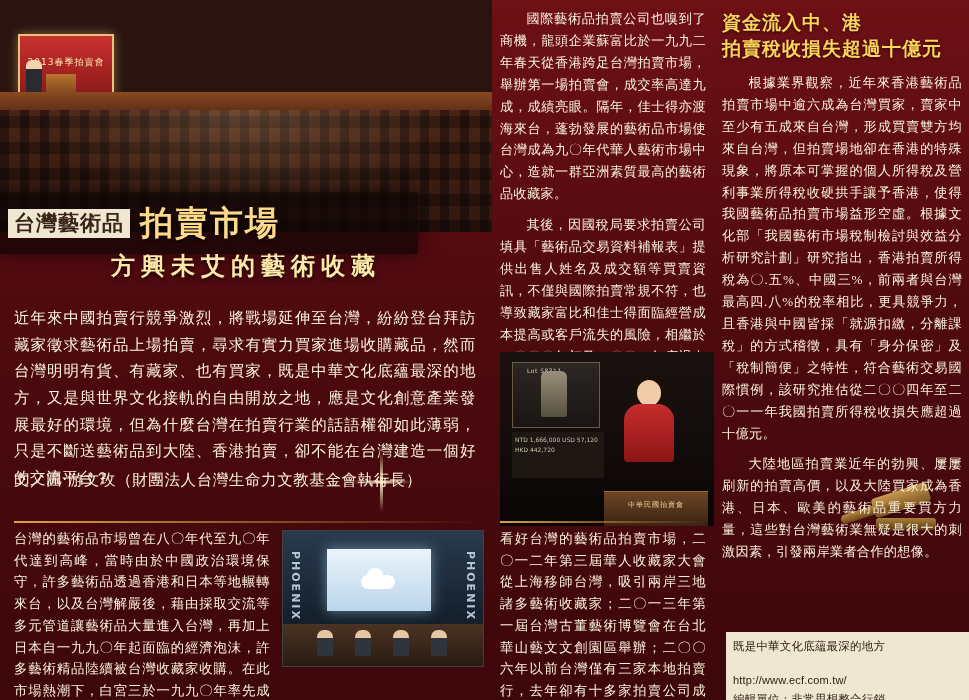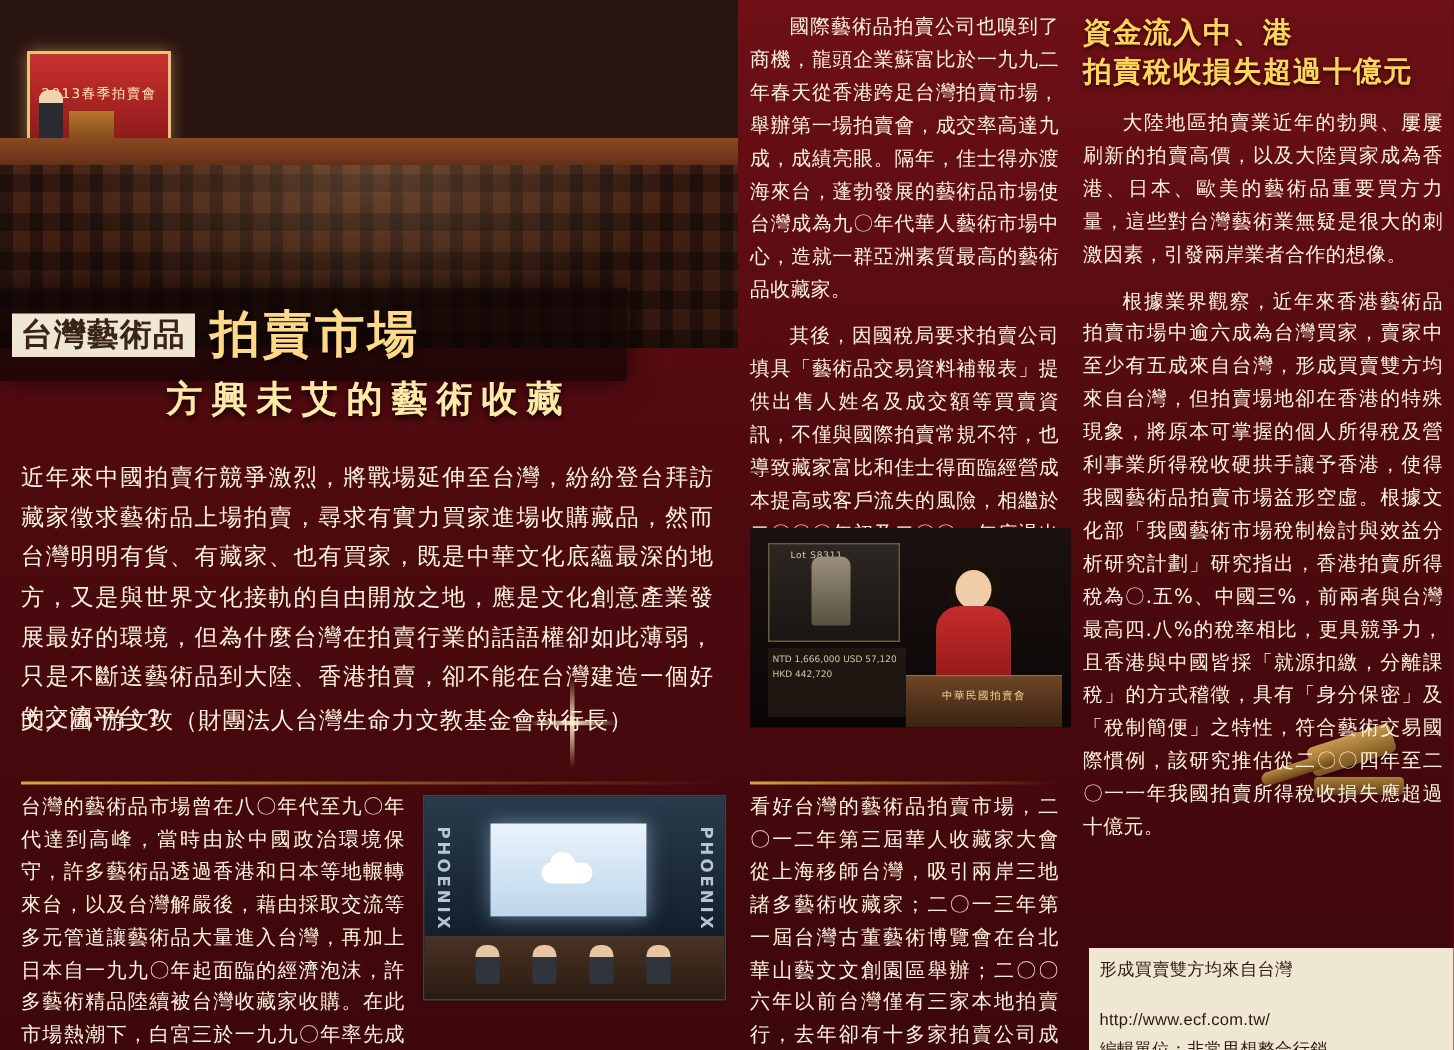--- a/index.html
+++ b/index.html
@@ -162,21 +162,21 @@
   
   .col-mid{
     position:absolute;left:492px;top:0;width:222px;height:700px;
   }
   .mid-text{
     position:absolute;left:8px;top:8px;width:206px;
     color:#fdf2dd;font-size:13.2px;line-height:1.66;letter-spacing:.3px;text-align:justify;
   }
   .mid-text p{margin:0 0 9px 0;text-indent:2em;}
   .mid-photo{
-    position:absolute;left:500px;top:352px;width:214px;height:133px;
+    position:absolute;left:500px;top:352px;width:214px;height:174px;
     background:#120a0a;overflow:hidden;
   }
   .mid-photo .bg{
     position:absolute;inset:0;background:linear-gradient(180deg,#1b1210,#0a0606);
   }
   .mid-photo .slide{
     position:absolute;left:12px;top:10px;width:86px;height:64px;
     background:linear-gradient(180deg,#2c2723,#191512);
     border:1px solid #6b5b44;
   }
@@ -242,21 +242,21 @@
     background:linear-gradient(180deg,#b9893f,#6b4619);
     transform:rotate(-18deg);
   }
   .gavel .block{
     position:absolute;left:44px;top:30px;width:60px;height:12px;border-radius:3px;
     background:linear-gradient(180deg,#a8考,#5d3c15);
     background:linear-gradient(180deg,#a87f3a,#5d3c15);
   }
   
   .col-right{
-    position:absolute;left:714px;top:0;width:255px;height:626px;
+    position:absolute;left:714px;top:0;width:255px;height:626px;font-family:Liberation Serif, serif;
   }
   .r-title{
     position:absolute;left:8px;top:10px;width:240px;
     color:#ffd45a;font-size:19px;font-weight:bold;line-height:1.35;letter-spacing:1px;
     text-shadow:0 1px 3px rgba(0,0,0,.7);
   }
   .r-text{
     position:absolute;left:8px;top:72px;width:240px;
     color:#fdf2dd;font-size:13.2px;line-height:1.66;letter-spacing:.3px;text-align:justify;
   }
@@ -353,26 +353,26 @@
   <div class="gavel">
     <div class="head"></div>
     <div class="handle"></div>
     <div class="block"></div>
   </div>
 
   <div class="col-right">
     <div class="r-title" style="white-space:pre-line">資金流入中、港
 拍賣稅收損失超過十億元</div>
     <div class="r-text">
+      <p>根據業界觀察，近年來香港藝術品拍賣市場中逾六成為台灣買家，賣家中至少有五成來自台灣，形成買賣雙方均來自台灣，但拍賣場地卻在香港的特殊現象，將原本可掌握的個人所得稅及營利事業所得稅收硬拱手讓予香港，使得我國藝術品拍賣市場益形空虛。根據文化部「我國藝術市場稅制檢討與效益分析研究計劃」研究指出，香港拍賣所得稅為〇.五%、中國三%，前兩者與台灣最高四.八%的稅率相比，更具競爭力，且香港與中國皆採「就源扣繳，分離課稅」的方式稽徵，具有「身分保密」及「稅制簡便」之特性，符合藝術交易國際慣例，該研究推估從二〇〇四年至二〇一一年我國拍賣所得稅收損失應超過十億元。</p>
       <p>大陸地區拍賣業近年的勃興、屢屢刷新的拍賣高價，以及大陸買家成為香港、日本、歐美的藝術品重要買方力量，這些對台灣藝術業無疑是很大的刺激因素，引發兩岸業者合作的想像。</p>
-      <p>根據業界觀察，近年來香港藝術品拍賣市場中逾六成為台灣買家，賣家中至少有五成來自台灣，形成買賣雙方均來自台灣，但拍賣場地卻在香港的特殊現象，將原本可掌握的個人所得稅及營利事業所得稅收硬拱手讓予香港，使得我國藝術品拍賣市場益形空虛。根據文化部「我國藝術市場稅制檢討與效益分析研究計劃」研究指出，香港拍賣所得稅為〇.五%、中國三%，前兩者與台灣最高四.八%的稅率相比，更具競爭力，且香港與中國皆採「就源扣繳，分離課稅」的方式稽徵，具有「身分保密」及「稅制簡便」之特性，符合藝術交易國際慣例，該研究推估從二〇〇四年至二〇一一年我國拍賣所得稅收損失應超過十億元。</p>
     </div>
   </div>
 
 
   <div class="contact">
-    <div>形成買賣雙方均來自台灣</div>
+    <div>既是中華文化底蘊最深的地方</div>
     <div class="url">http://www.ecf.com.tw/</div>
     <div>編輯單位：非常思想整合行銷</div>
     <div class="tel">洽詢電話：02-8787-7333</div>
   </div>
 
 </div>
 
 </body></html>

